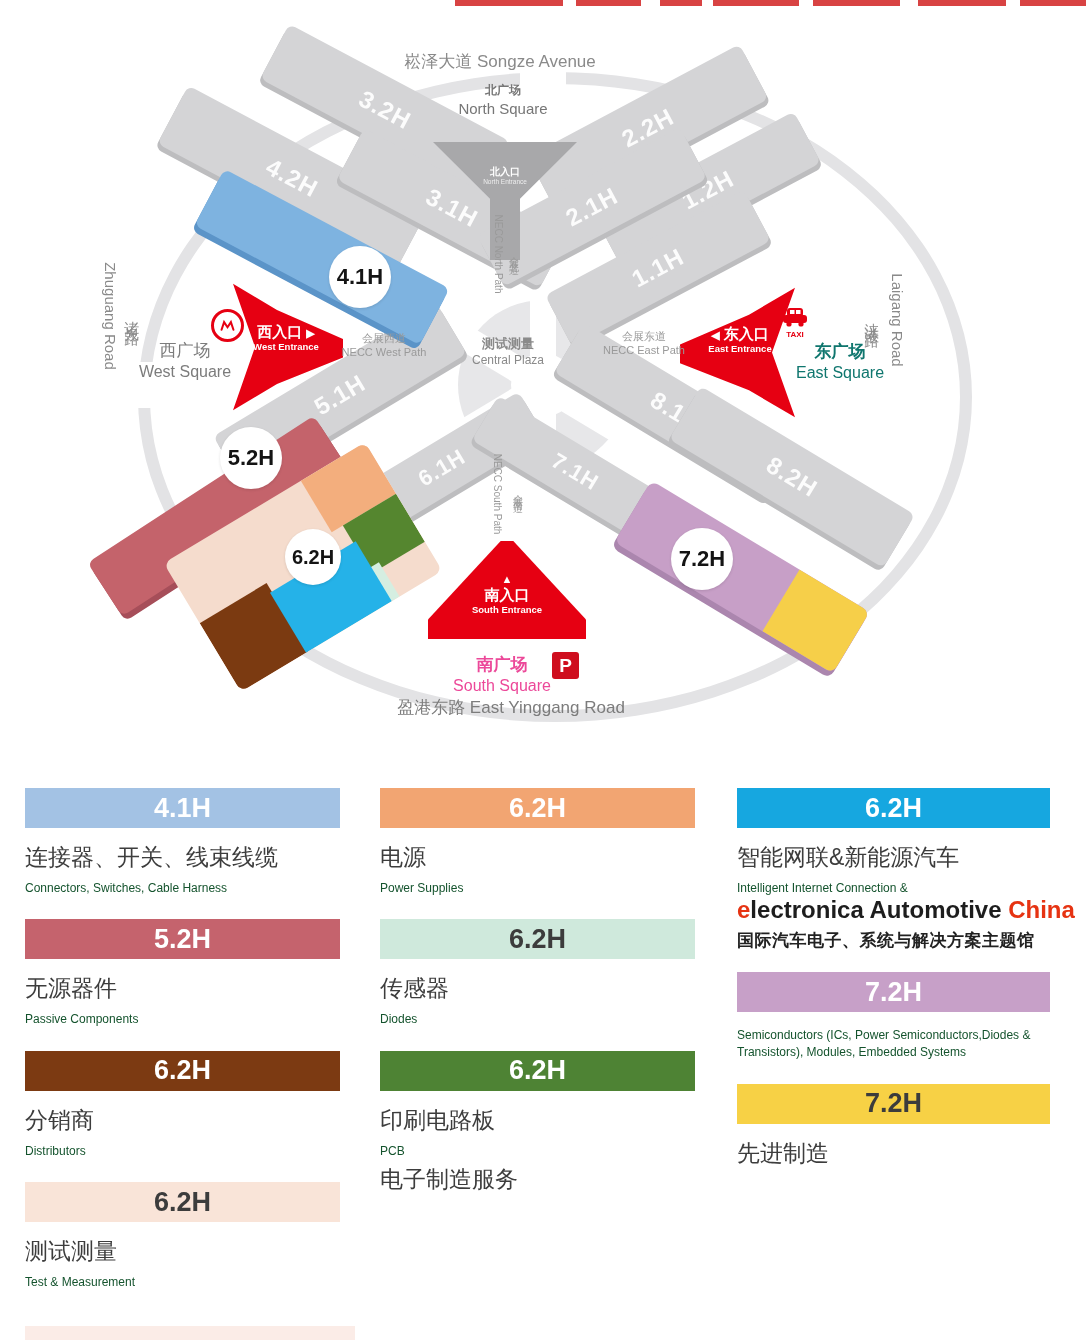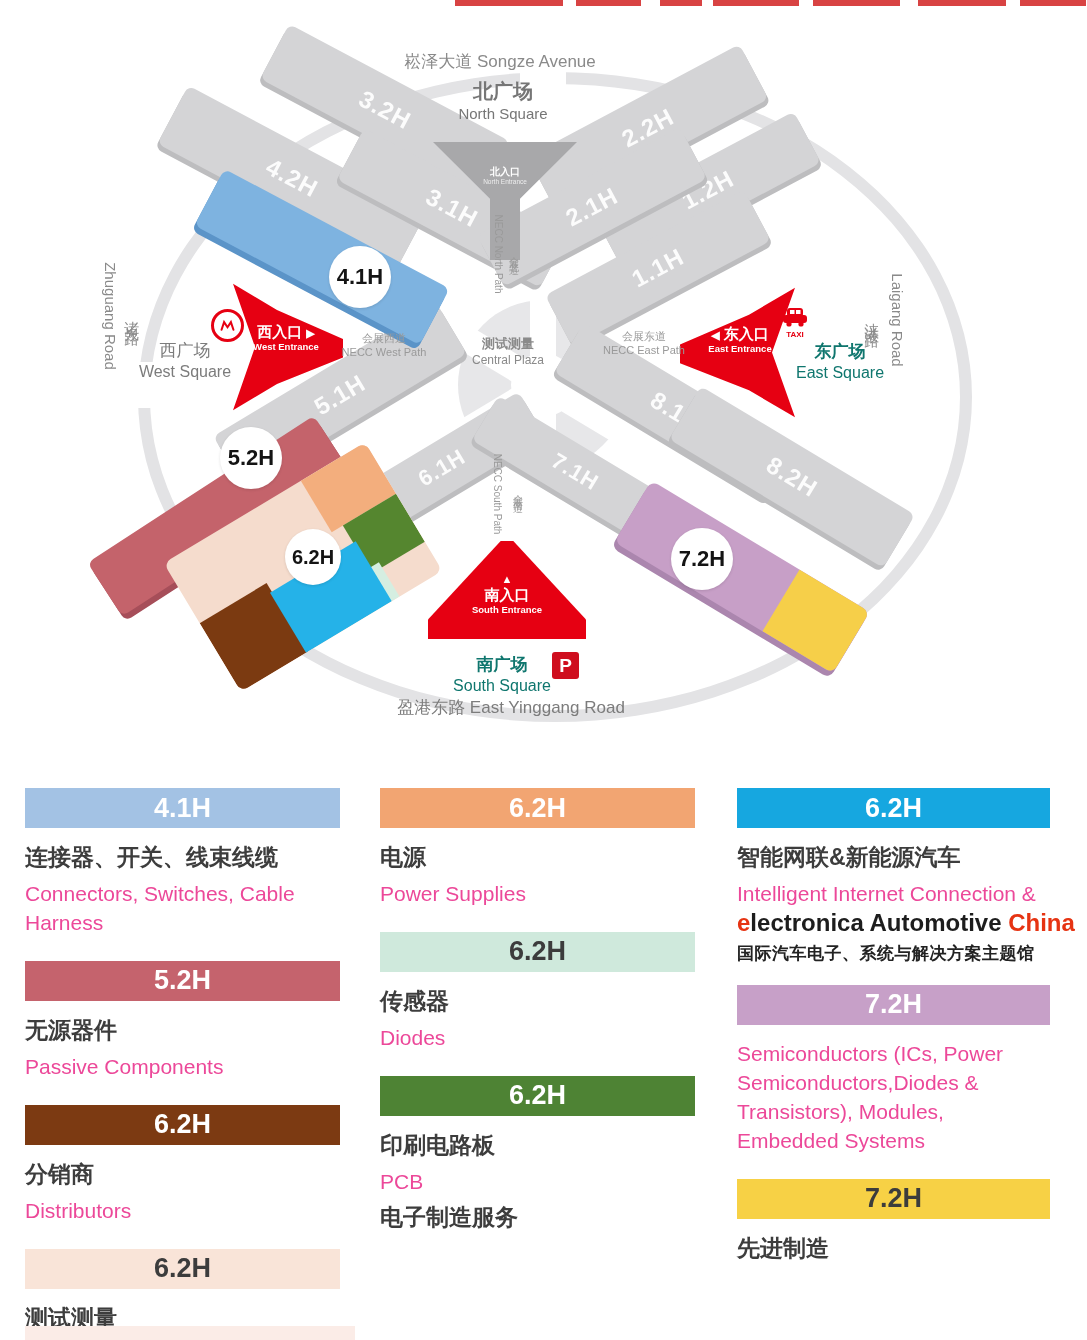--- a/index.html
+++ b/index.html
@@ -18,22 +18,22 @@
   .lbl{position:absolute;transform:translate(-50%,-50%);text-align:center;color:#8a8a8a;
        z-index:45;line-height:1.3;white-space:nowrap}
   .vzh{writing-mode:vertical-rl;letter-spacing:5px}
   .ent{position:absolute;background:#e60012;z-index:30}
   .entlbl{position:absolute;transform:translate(-50%,-50%);color:#fff;text-align:center;z-index:35;
           line-height:1.2;white-space:nowrap}
   
   .col{position:absolute;top:788px}
   .bar{height:40px;display:flex;align-items:center;justify-content:center;font-size:27px;
        font-weight:bold;margin-bottom:15px}
-  .zh{font-size:23px;font-weight:700;color:#3d3d3d;margin-bottom:7px;line-height:1.3}
-  .en{font-size:21px;color:#ec4899;margin-bottom:23px;line-height:1.38}
+  .zh{font-size:23px;font-weight:400;color:#3d3d3d;margin-bottom:7px;line-height:1.3}
+  .en{font-size:12px;color:#14532d;margin-bottom:23px;line-height:1.38}
   .brand-line{font-size:24px;font-weight:bold;color:#1d1d1d;margin-bottom:5px;white-space:nowrap}
   .brand-red{color:#e63312}
   .brand-tag{font-size:17px;font-weight:bold;color:#222;font-family:"Liberation Serif",serif;
              margin-bottom:20px;letter-spacing:.5px;white-space:nowrap}
   .frag{position:absolute;top:0;height:6px;background:#d84343;z-index:60}
 </style>
 </head>
 <body>
 
 <div class="frag" style="left:455px;width:108px"></div>
@@ -175,32 +175,32 @@
     <div style="font-size:8px;color:#e60012;font-weight:bold;margin-top:-2px">TAXI</div>
   </div>
 
   <div class="abs" style="left:552px;top:652px;width:27px;height:27px;background:#cf0e1e;color:#fff;z-index:46;
               display:flex;align-items:center;justify-content:center;font-weight:bold;font-size:19px;border-radius:3px">
     <span>P</span>
   </div>
 
   <div class="lbl" style="left:500px;top:62px;font-size:17px">崧泽大道 Songze Avenue</div>
   <div class="lbl" style="left:503px;top:101px;color:#767676">
-    <div style="font-size:20px;font-weight:bold">北广场</div>
+    <div style="font-size:12px;font-weight:bold">北广场</div>
     <div style="font-size:15px">North Square</div>
   </div>
   <div class="lbl" style="left:185px;top:361px;color:#7c7c7c">
     <div style="font-size:17px;font-weight:normal">西广场</div>
     <div style="font-size:16px">West Square</div>
   </div>
   <div class="lbl" style="left:840px;top:362px;color:#0f766e">
     <div style="font-size:17px;font-weight:bold">东广场</div>
     <div style="font-size:16px">East Square</div>
   </div>
-  <div class="lbl" style="left:502px;top:675px;color:#0f766e">
+  <div class="lbl" style="left:502px;top:675px;color:#ec4899">
     <div style="font-size:17px;font-weight:bold">南广场</div>
     <div style="font-size:16px">South Square</div>
   </div>
   <div class="lbl" style="left:511px;top:708px;font-size:17px;color:#7c7c7c">盈港东路 East Yinggang Road</div>
 
   <div class="lbl" style="left:508px;top:352px;color:#8a8a8a">
     <div style="font-size:13px;font-weight:bold">测试测量</div>
     <div style="font-size:12px">Central Plaza</div>
   </div>
   <div class="lbl" style="left:384px;top:345px;color:#9a9a9a">

